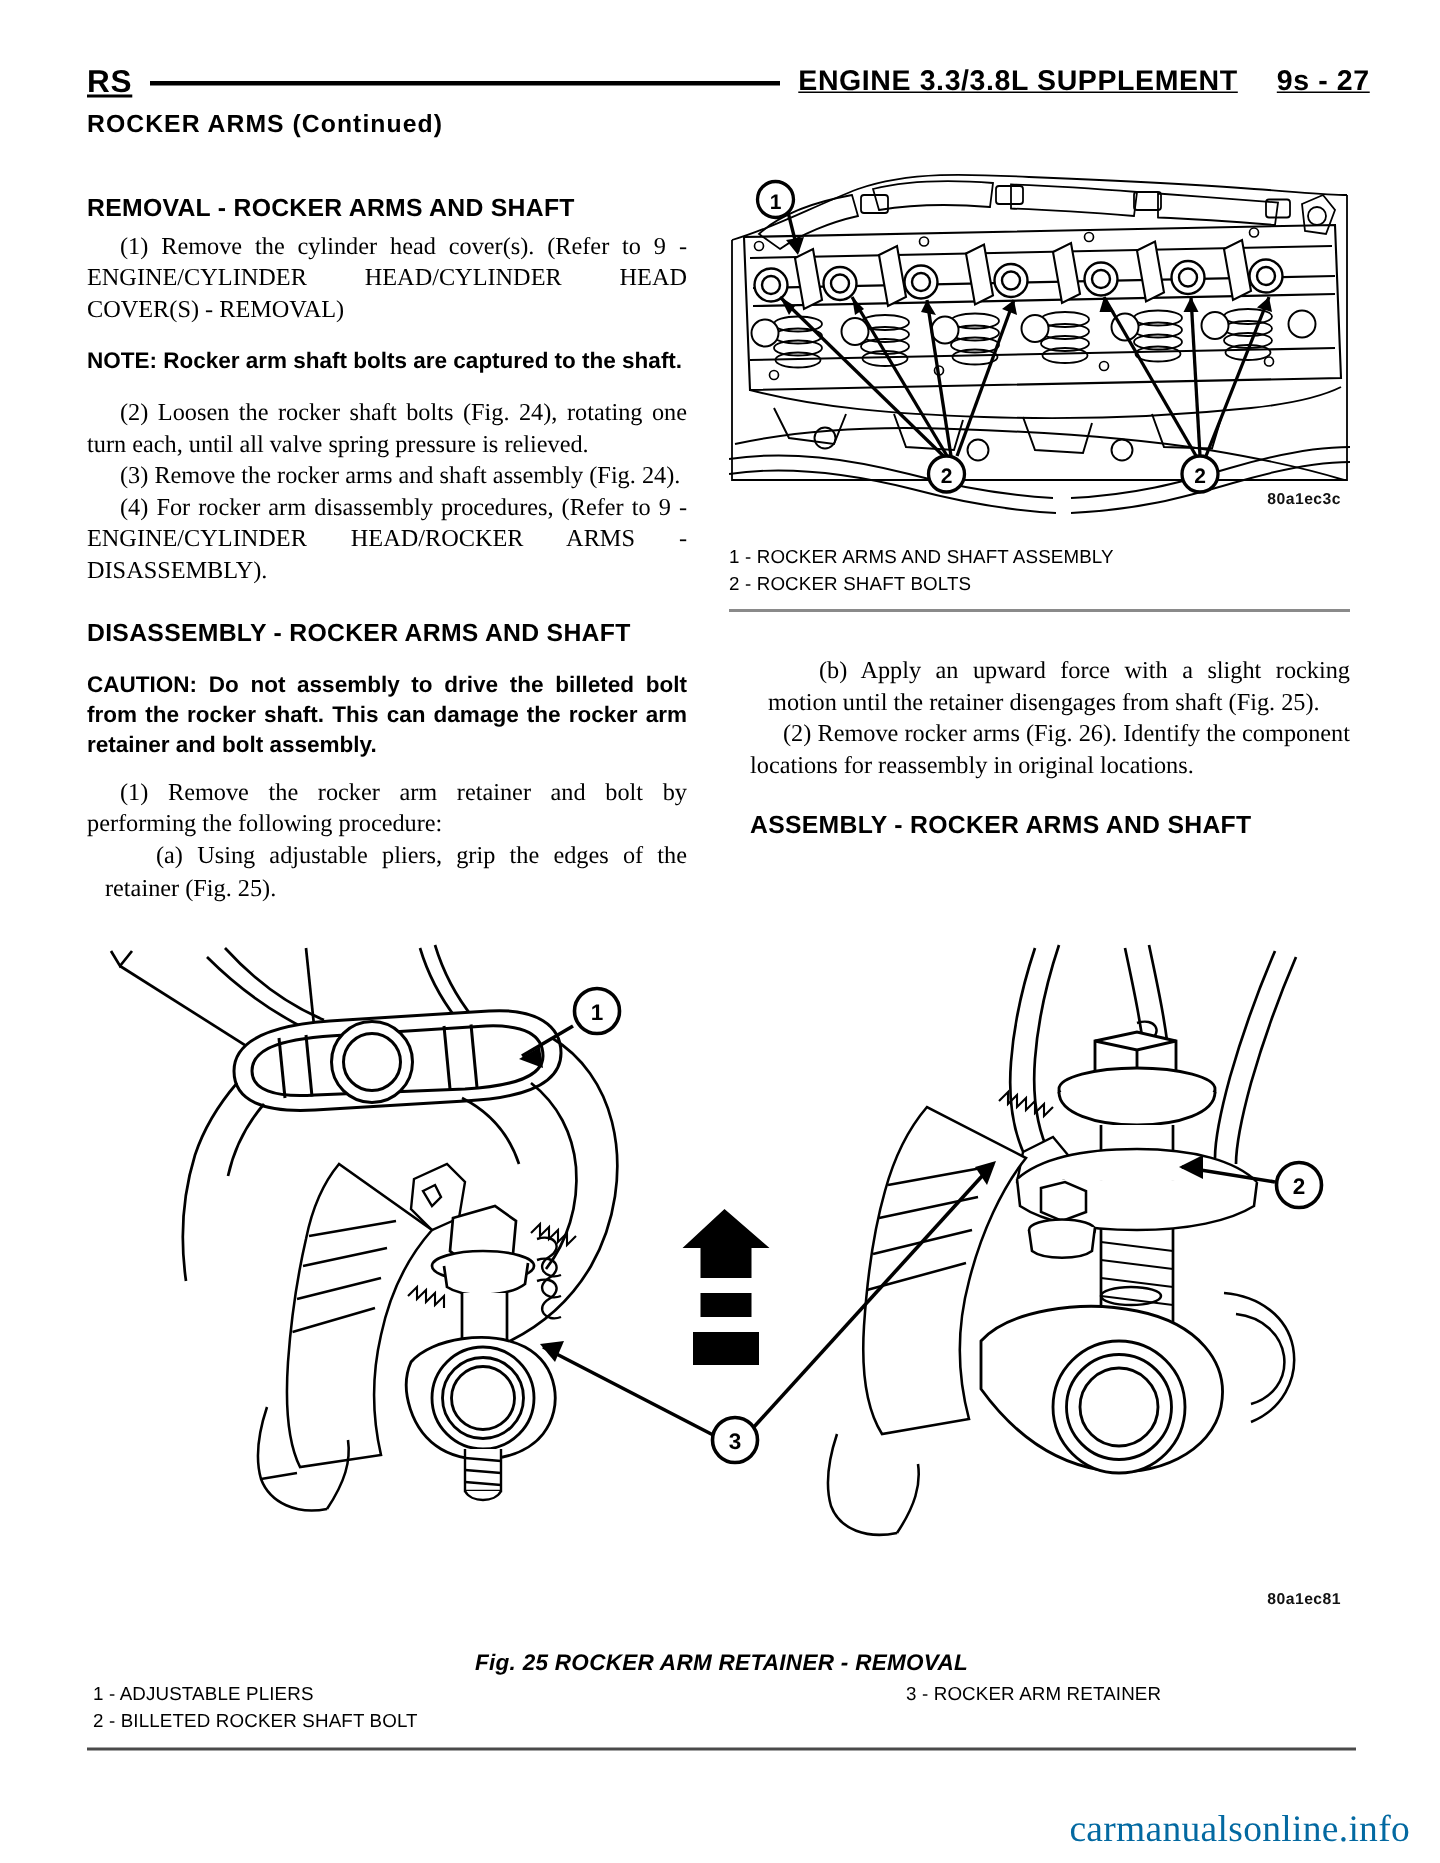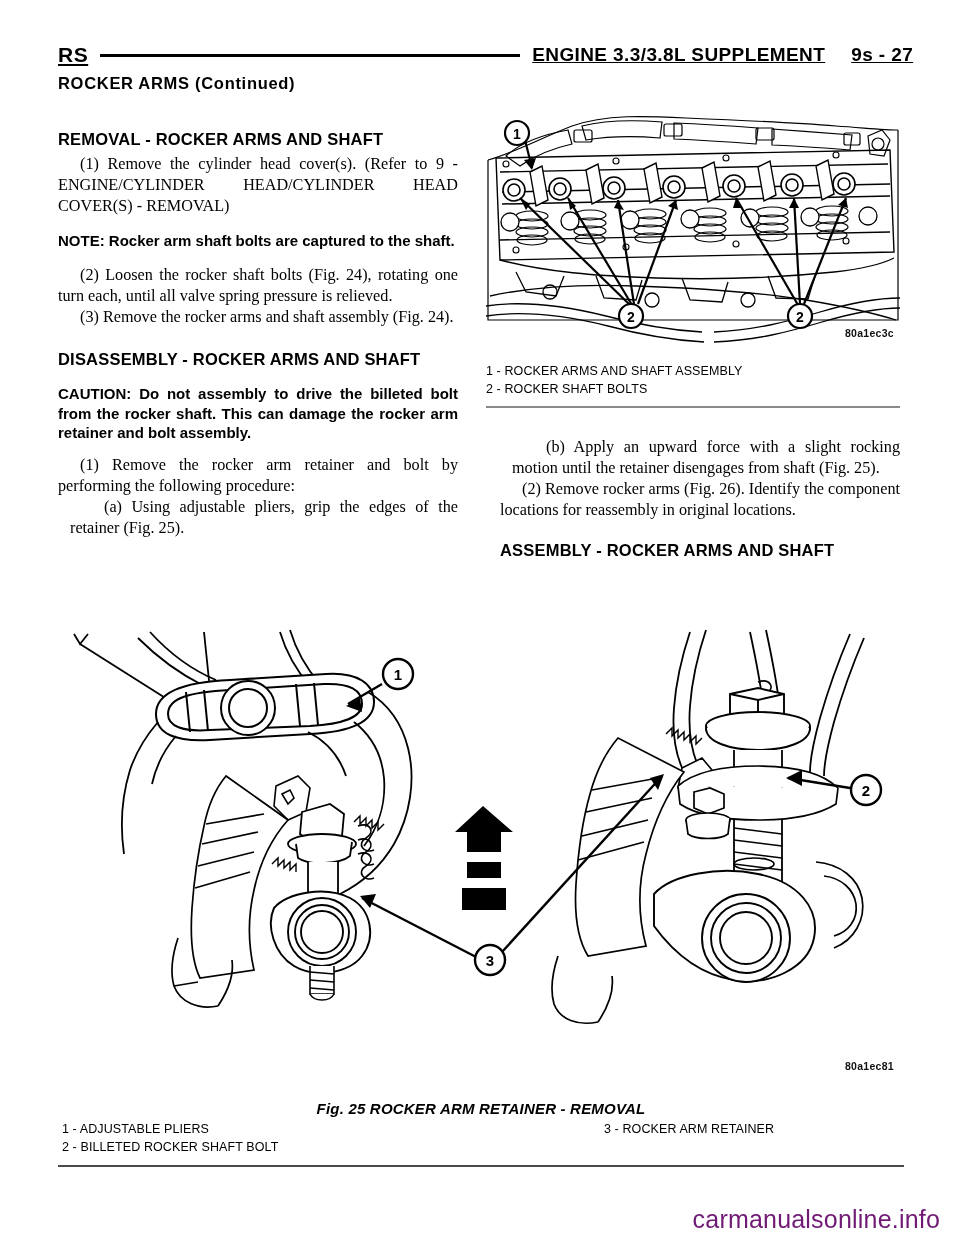--- a/index.html
+++ b/index.html
@@ -169,23 +169,23 @@
   }
   #fig25-legend .lg-left  { position: absolute; left: 4px;   top: 0; }
   #fig25-legend .lg-right { position: absolute; left: 546px; top: 0; }
   #fig25-div { margin-top: 10px; }
 
   
   #watermark {
     position: absolute;
     right: 20px;
     bottom: 8px;
-    font-family: Liberation Sans, sans-serif;
+    font-family: Liberation Serif, serif;
     font-size: 25px;
-    color: #701a75;
+    color: #0369a1;
     letter-spacing: 0.2px;
   }
 
   svg { display: block; }
 </style>
 </head>
 <body>
 
 <div id="page-header">
   <span class="hdr-code">RS</span>
@@ -198,20 +198,21 @@
 
 <div class="col" id="col-left">
 
   <h2 class="sec">REMOVAL - ROCKER ARMS AND SHAFT</h2>
   <p class="body">(1) Remove the cylinder head cover(s). (Refer to 9 - ENGINE/CYLINDER HEAD/CYLINDER HEAD COVER(S) - REMOVAL)</p>
 
   <p class="note">NOTE: Rocker arm shaft bolts are captured to the shaft.</p>
 
   <p class="body">(2) Loosen the rocker shaft bolts (Fig. 24), rotating one turn each, until all valve spring pressure is relieved.</p>
   <p class="body">(3) Remove the rocker arms and shaft assembly (Fig. 24).</p>
+  <p class="body">(4) For rocker arm disassembly procedures, (Refer to 9 - ENGINE/CYLINDER HEAD/ROCKER ARMS - DISASSEMBLY).</p>
 
   <h2 class="sec spaced" style="margin-top:22px;">DISASSEMBLY - ROCKER ARMS AND SHAFT</h2>
 
   <p class="note tight">CAUTION: Do not assembly to drive the billeted bolt from the rocker shaft. This can damage the rocker arm retainer and bolt assembly.</p>
 
   <p class="body">(1) Remove the rocker arm retainer and bolt by performing the following procedure:</p>
   <p class="body sub">(a) Using adjustable pliers, grip the edges of the retainer (Fig. 25).</p>
 </div>
 
 <div class="col" id="col-right" style="top:437px;">

